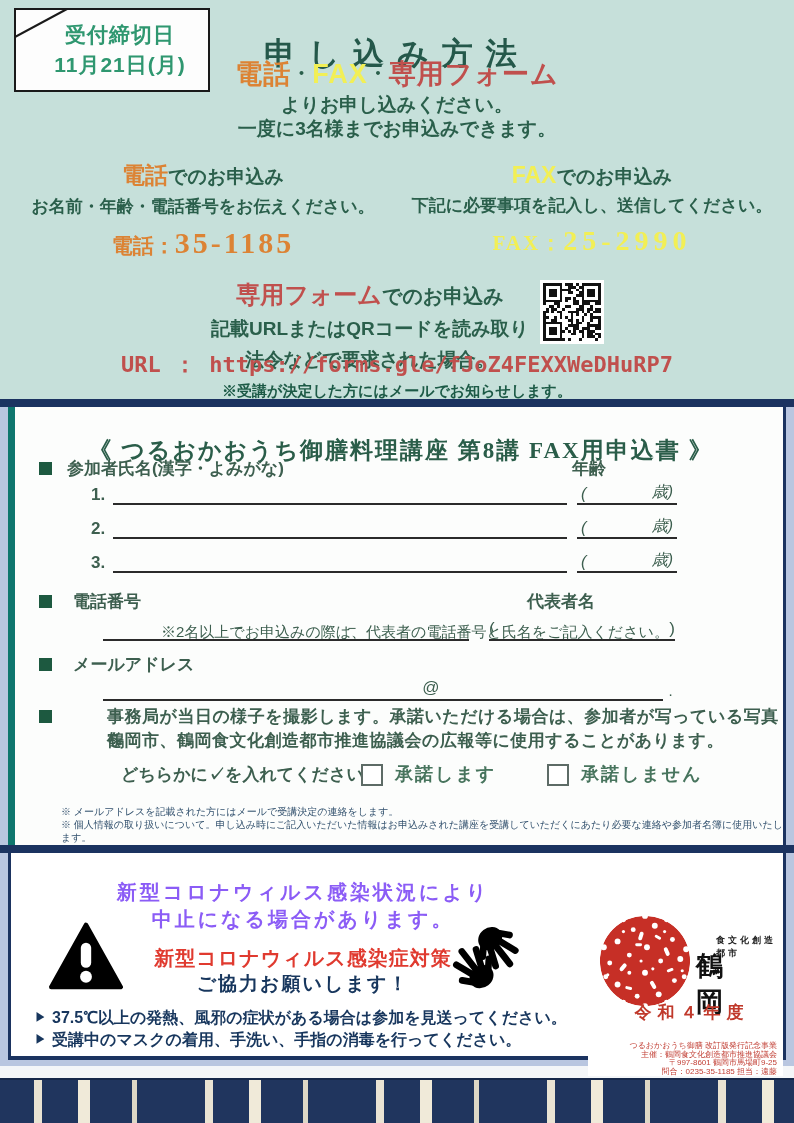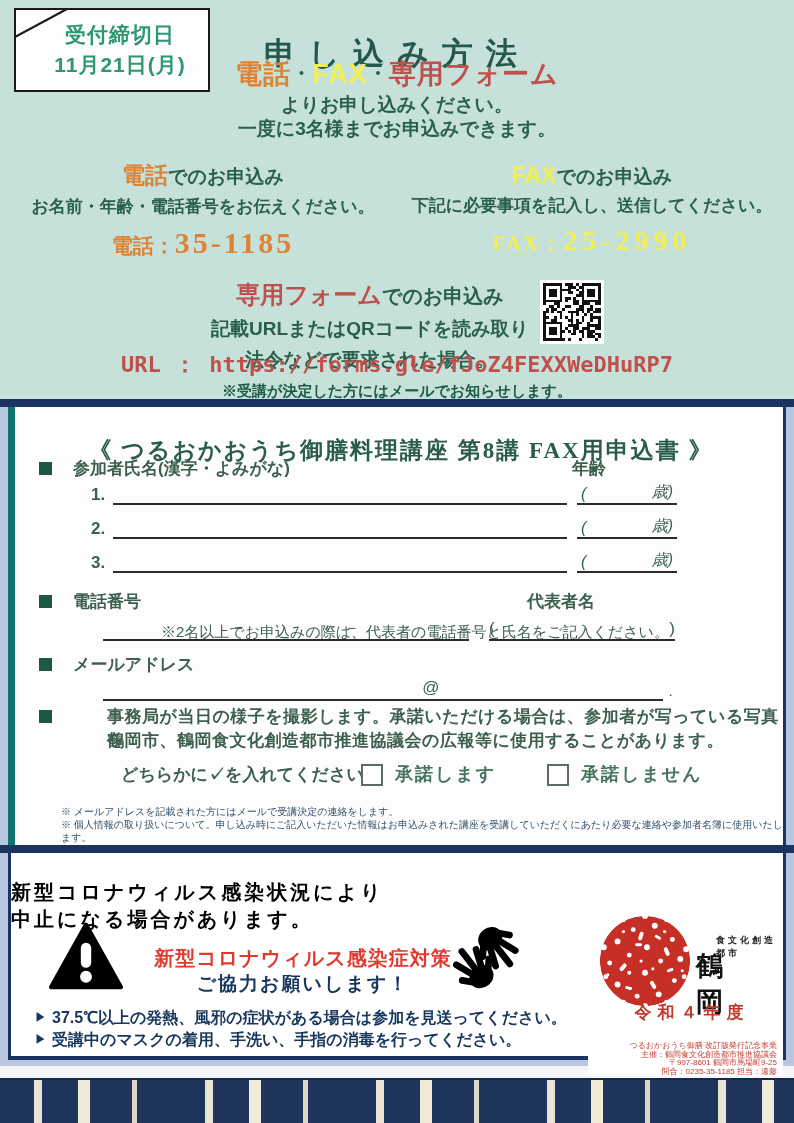--- a/index.html
+++ b/index.html
@@ -84,22 +84,22 @@
   .check-prompt{position:absolute;left:106px;top:356px;font-size:17px;color:#3d5f4f;font-weight:bold;}
   .checkbox{position:absolute;top:357px;width:18px;height:18px;border:2px solid #5d6b66;background:#fff;}
   .check-label{position:absolute;top:355px;font-size:18px;color:#47745d;font-weight:bold;letter-spacing:2px;}
   .fine{position:absolute;left:46px;top:398px;font-size:10px;line-height:13px;color:#31506d;}
   .fine .ind{padding-left:12px;}
 
   
   .covid-box{position:absolute;left:8px;top:853px;width:778px;height:207px;background:#ffffff;
              border-left:3px solid #1b3360;border-right:3px solid #1b3360;
              border-bottom:4px solid #1b3360;box-sizing:border-box;}
-  .cov-h{position:absolute;left:0;width:584px;font-size:20px;font-weight:bold;
-         color:#000000;letter-spacing:3px;}
+  .cov-h{position:absolute;left:0;width:584px;text-align:center;font-size:20px;font-weight:bold;
+         color:#8b5cf6;letter-spacing:3px;}
   .cov-h1{top:26px;} .cov-h2{top:53px;}
   .cov-alert{position:absolute;left:0;top:92px;width:584px;text-align:center;font-size:20px;
              font-weight:bold;color:#e03a2f;letter-spacing:1px;}
   .cov-sub{position:absolute;left:0;top:118px;width:584px;text-align:center;font-size:19px;
            font-weight:bold;color:#17365d;letter-spacing:2px;}
   .warn-tri{position:absolute;left:38px;top:62px;}
   .hands{position:absolute;left:432px;top:58px;}
   .cov-bullet{position:absolute;left:24px;font-size:16px;font-weight:bold;color:#17365d;}
   .cb1{top:155px;} .cb2{top:177px;}
   .cov-bullet .mk{font-size:11px;vertical-align:2px;margin-right:6px;}
@@ -416,21 +416,21 @@
     <div class="url-line"><span>URL ：</span> <span>https://forms.gle/fJoZ4FEXXWeDHuRP7</span></div>
     <div class="mail-note">※受講が決定した方にはメールでお知らせします。</div>
   </section>
 
   <div class="hr1"></div>
 
   <section class="form-box">
     <h2 class="form-title">《 つるおかおうち御膳料理講座 第8講 FAX用申込書 》</h2>
 
     <span class="sq" style="left:24px;top:55px"></span>
-    <span class="flabel" style="left:58px;top:50px">参加者氏名(漢字・よみがな)</span>
+    <span class="flabel" style="left:52px;top:50px">参加者氏名(漢字・よみがな)</span>
     <span class="flabel" style="left:557px;top:50px">年齢</span>
 
     <div class="name-row" style="top:74px">
       <span class="row-no">1.</span>
       <span class="name-line wline"></span>
       <span class="age-line wline">
           <i>(</i>
           <i>歳)</i>
         </span>
     </div>

